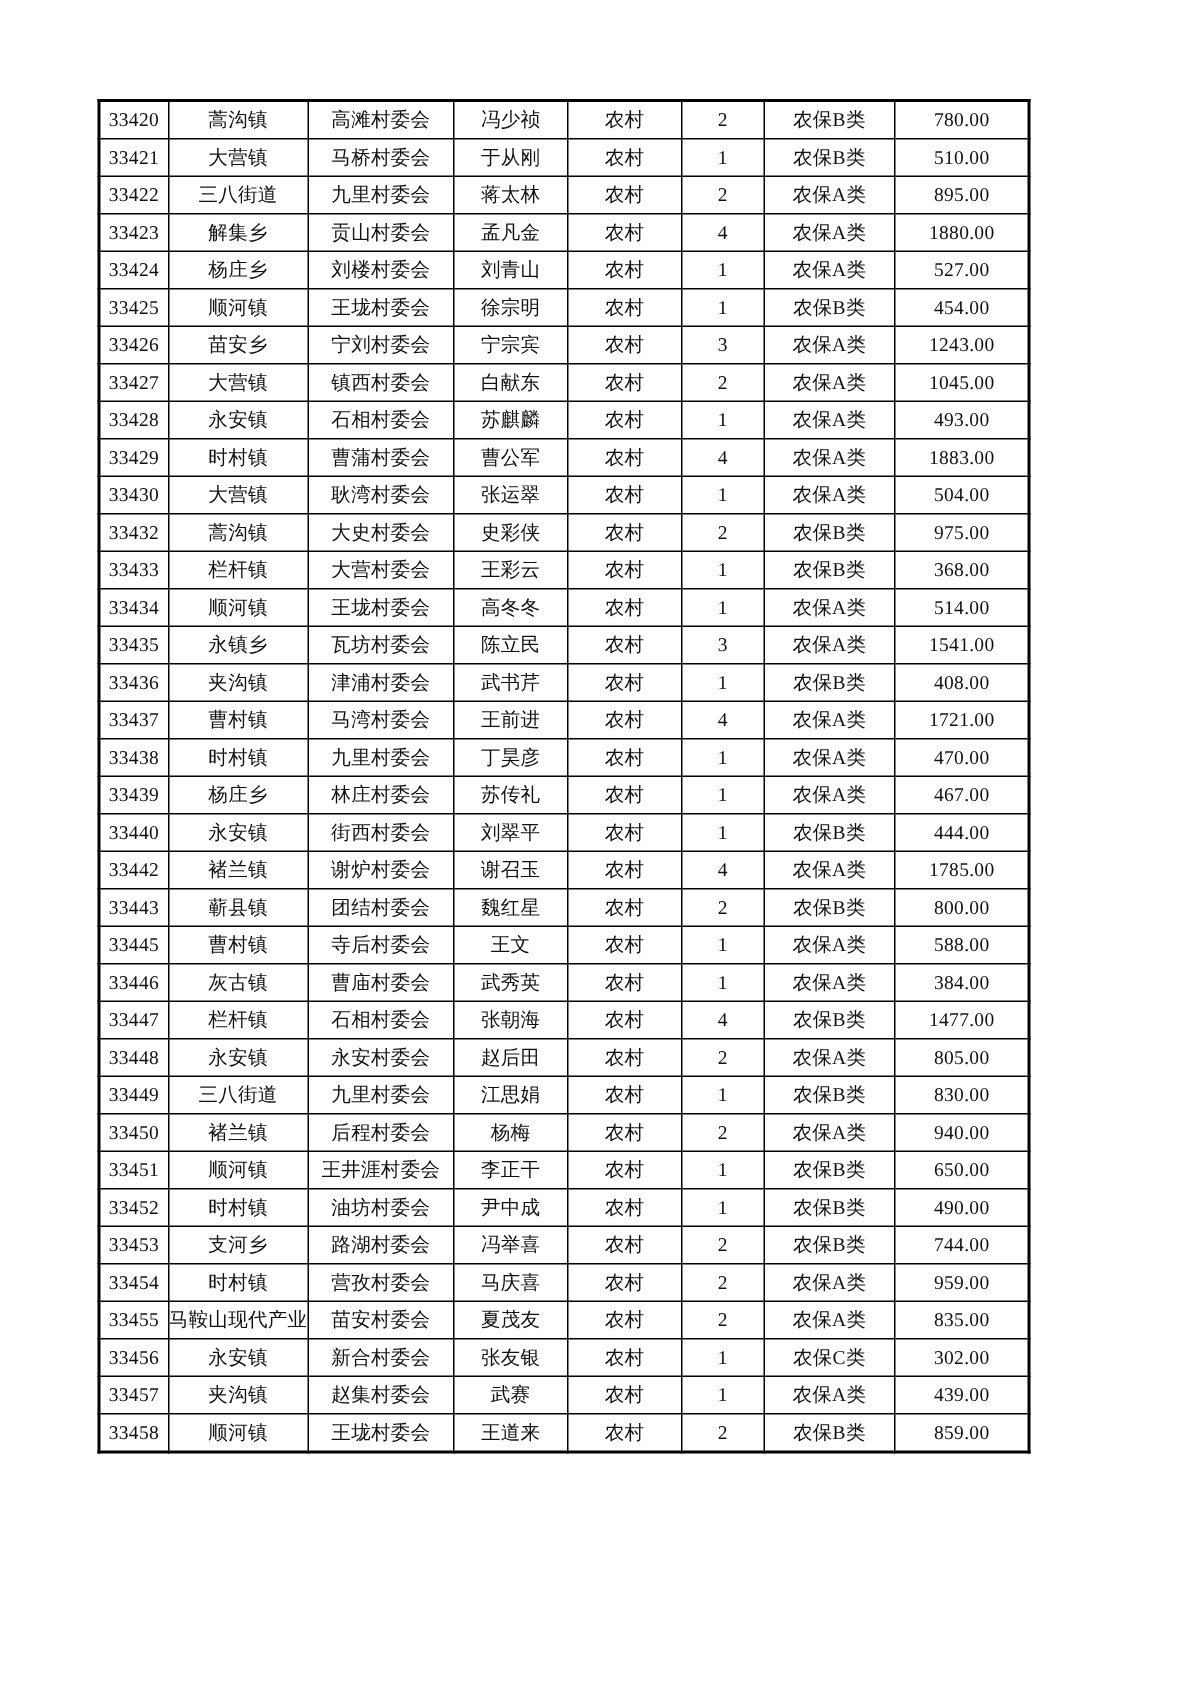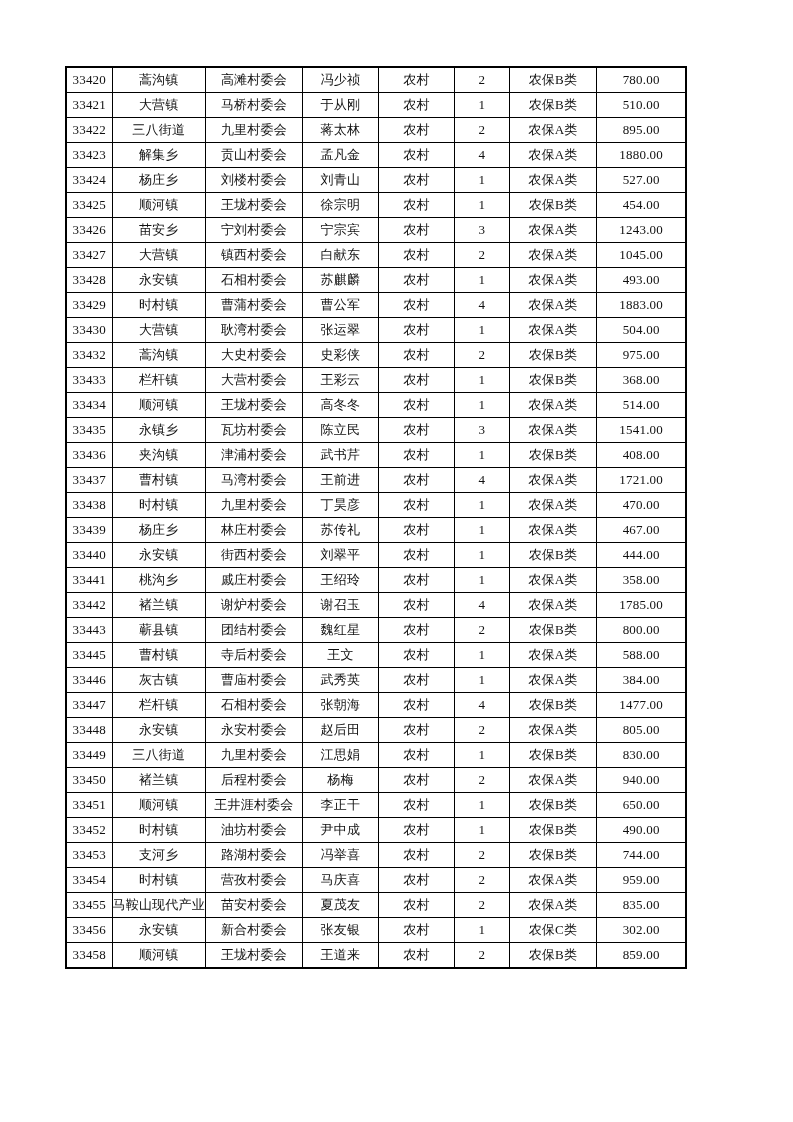--- a/index.html
+++ b/index.html
@@ -585,46 +585,20 @@
           </td>
           <td class="col-category">
             <div class="cv">农保B类</div>
           </td>
           <td class="col-amount">
             <div class="cv">444.00</div>
           </td>
         </tr>
         <tr>
           <td class="col-id">
-            <div class="cv">33441</div>
-          </td>
-          <td class="col-town">
-            <div class="cv">桃沟乡</div>
-          </td>
-          <td class="col-village">
-            <div class="cv">戚庄村委会</div>
-          </td>
-          <td class="col-name">
-            <div class="cv">王绍玲</div>
-          </td>
-          <td class="col-residence">
-            <div class="cv">农村</div>
-          </td>
-          <td class="col-count">
-            <div class="cv">1</div>
-          </td>
-          <td class="col-category">
-            <div class="cv">农保A类</div>
-          </td>
-          <td class="col-amount">
-            <div class="cv">358.00</div>
-          </td>
-        </tr>
-        <tr>
-          <td class="col-id">
             <div class="cv">33442</div>
           </td>
           <td class="col-town">
             <div class="cv">褚兰镇</div>
           </td>
           <td class="col-village">
             <div class="cv">谢炉村委会</div>
           </td>
           <td class="col-name">
             <div class="cv">谢召玉</div>
@@ -971,20 +945,46 @@
             <div class="cv">农村</div>
           </td>
           <td class="col-count">
             <div class="cv">1</div>
           </td>
           <td class="col-category">
             <div class="cv">农保C类</div>
           </td>
           <td class="col-amount">
             <div class="cv">302.00</div>
+          </td>
+        </tr>
+        <tr>
+          <td class="col-id">
+            <div class="cv">33457</div>
+          </td>
+          <td class="col-town">
+            <div class="cv">夹沟镇</div>
+          </td>
+          <td class="col-village">
+            <div class="cv">赵集村委会</div>
+          </td>
+          <td class="col-name">
+            <div class="cv">武赛</div>
+          </td>
+          <td class="col-residence">
+            <div class="cv">农村</div>
+          </td>
+          <td class="col-count">
+            <div class="cv">1</div>
+          </td>
+          <td class="col-category">
+            <div class="cv">农保A类</div>
+          </td>
+          <td class="col-amount">
+            <div class="cv">439.00</div>
           </td>
         </tr>
         <tr>
           <td class="col-id">
             <div class="cv">33458</div>
           </td>
           <td class="col-town">
             <div class="cv">顺河镇</div>
           </td>
           <td class="col-village">

